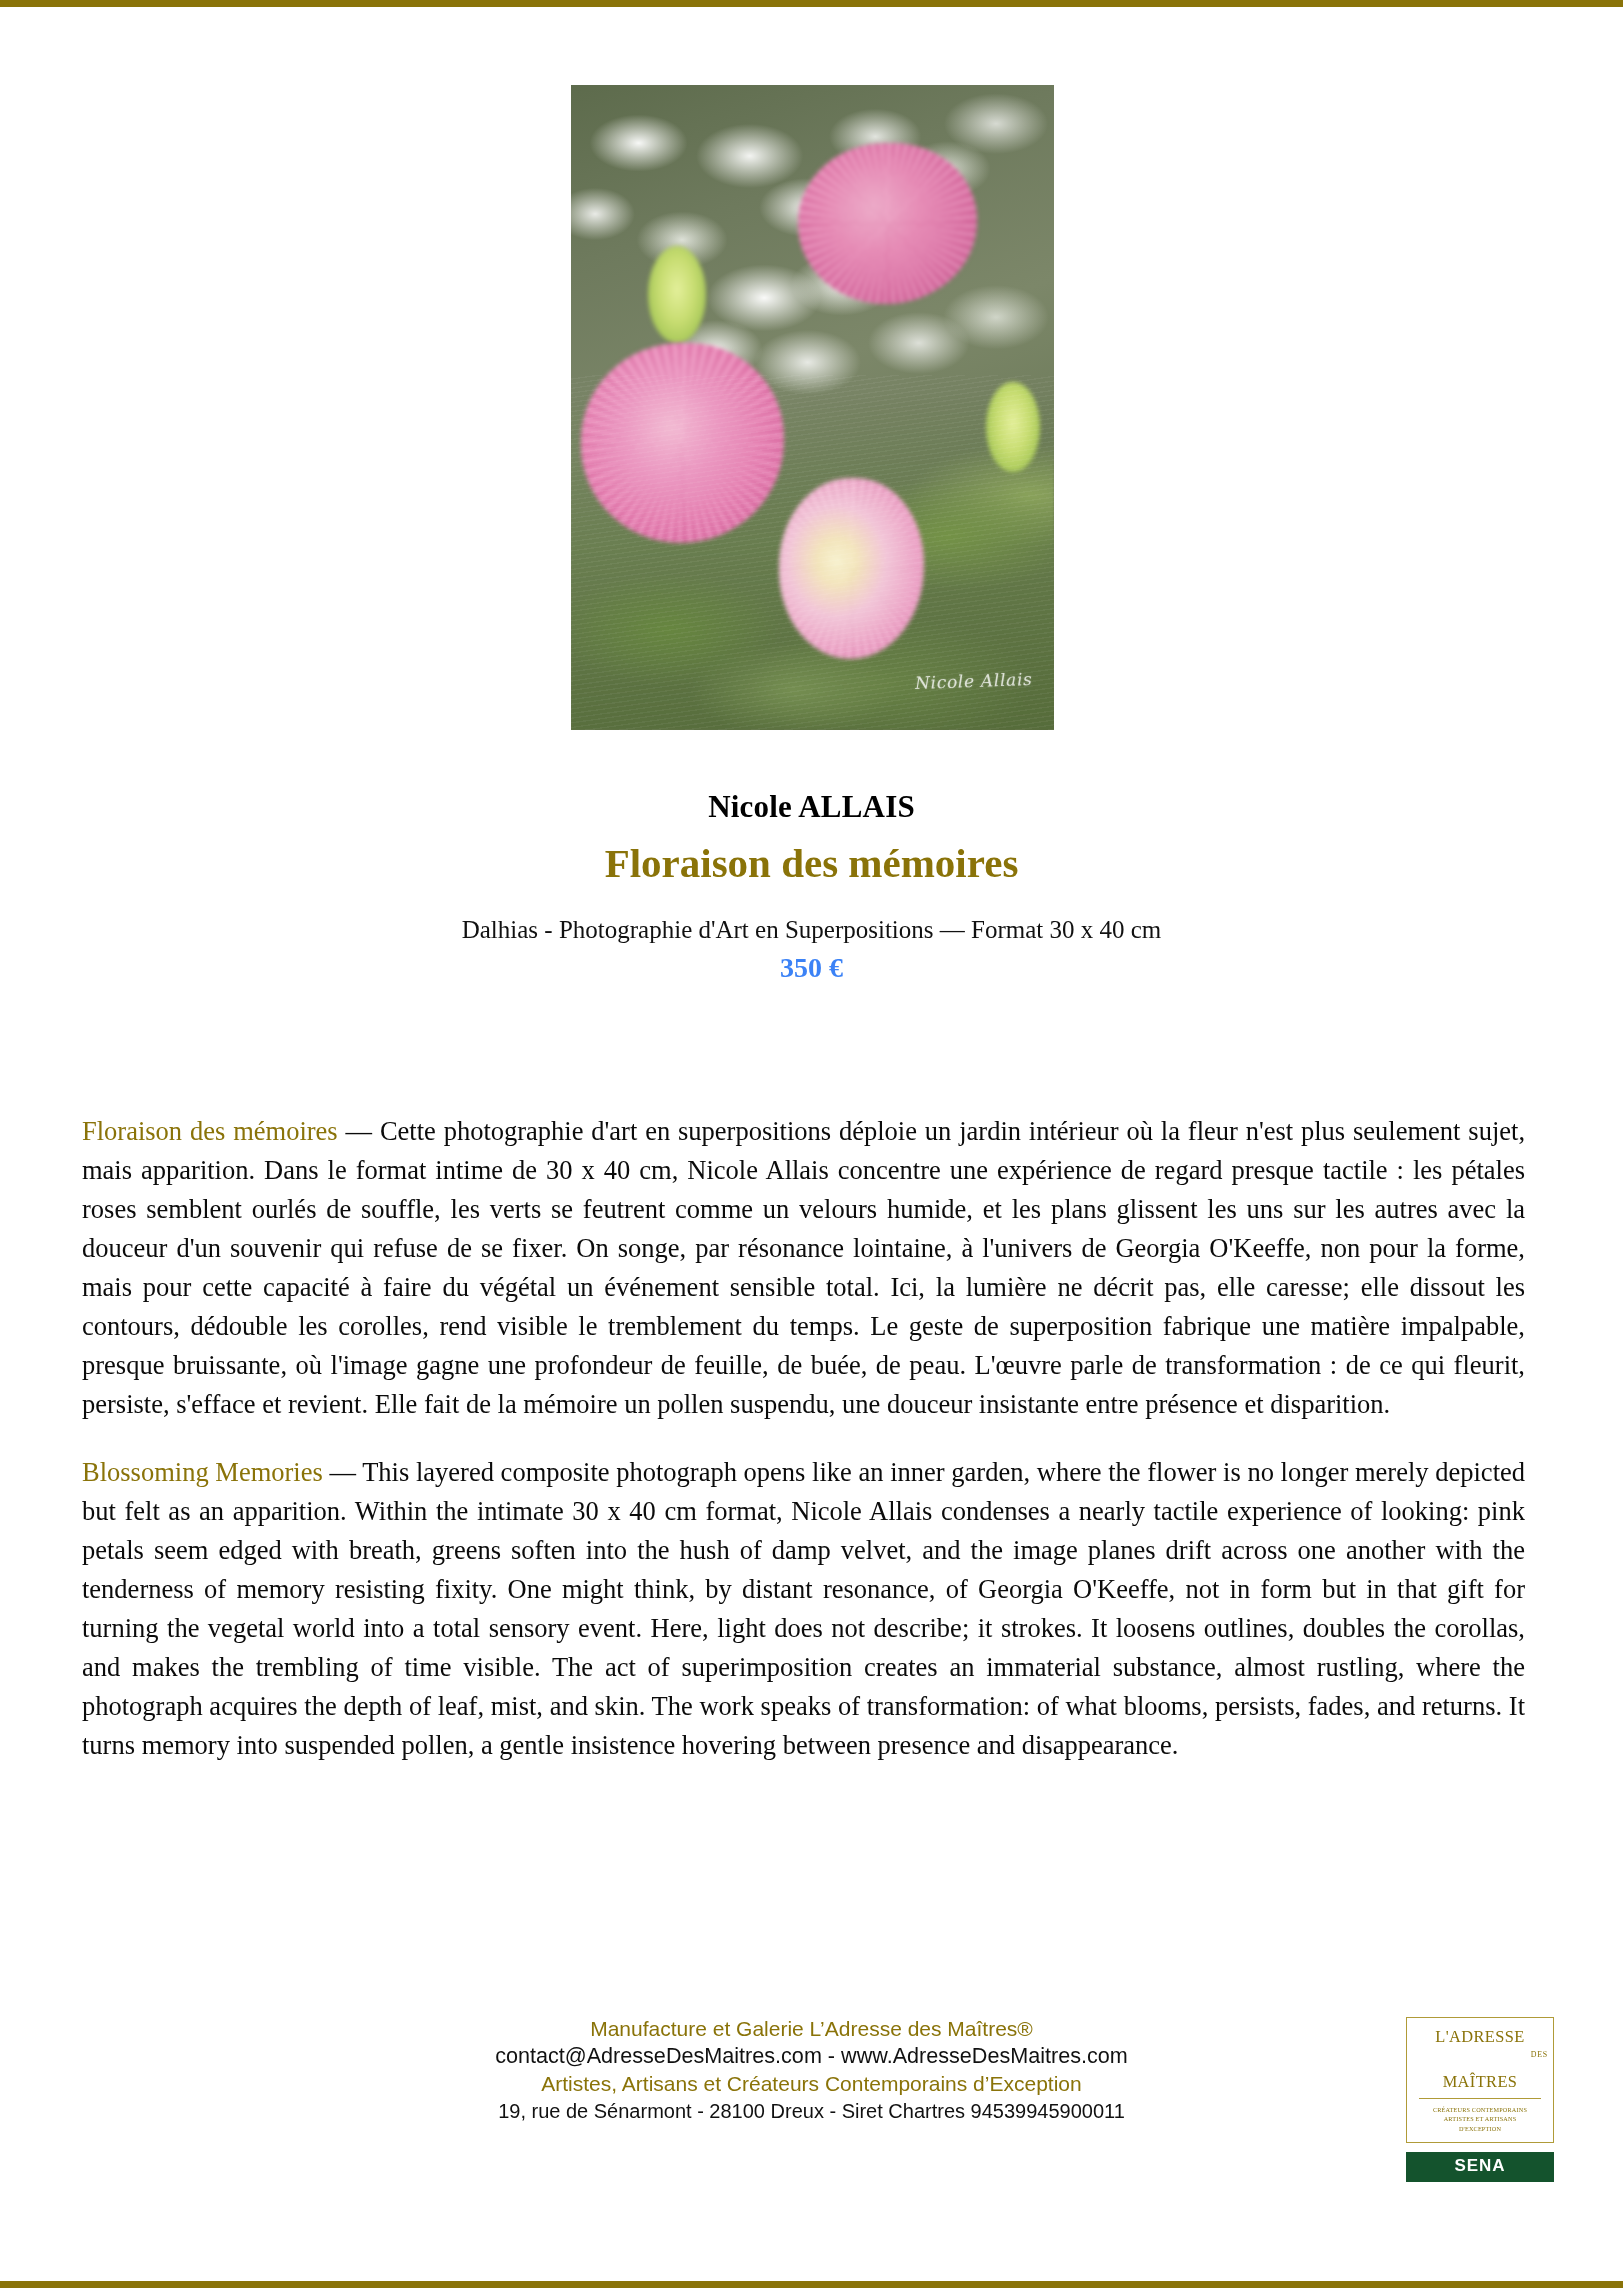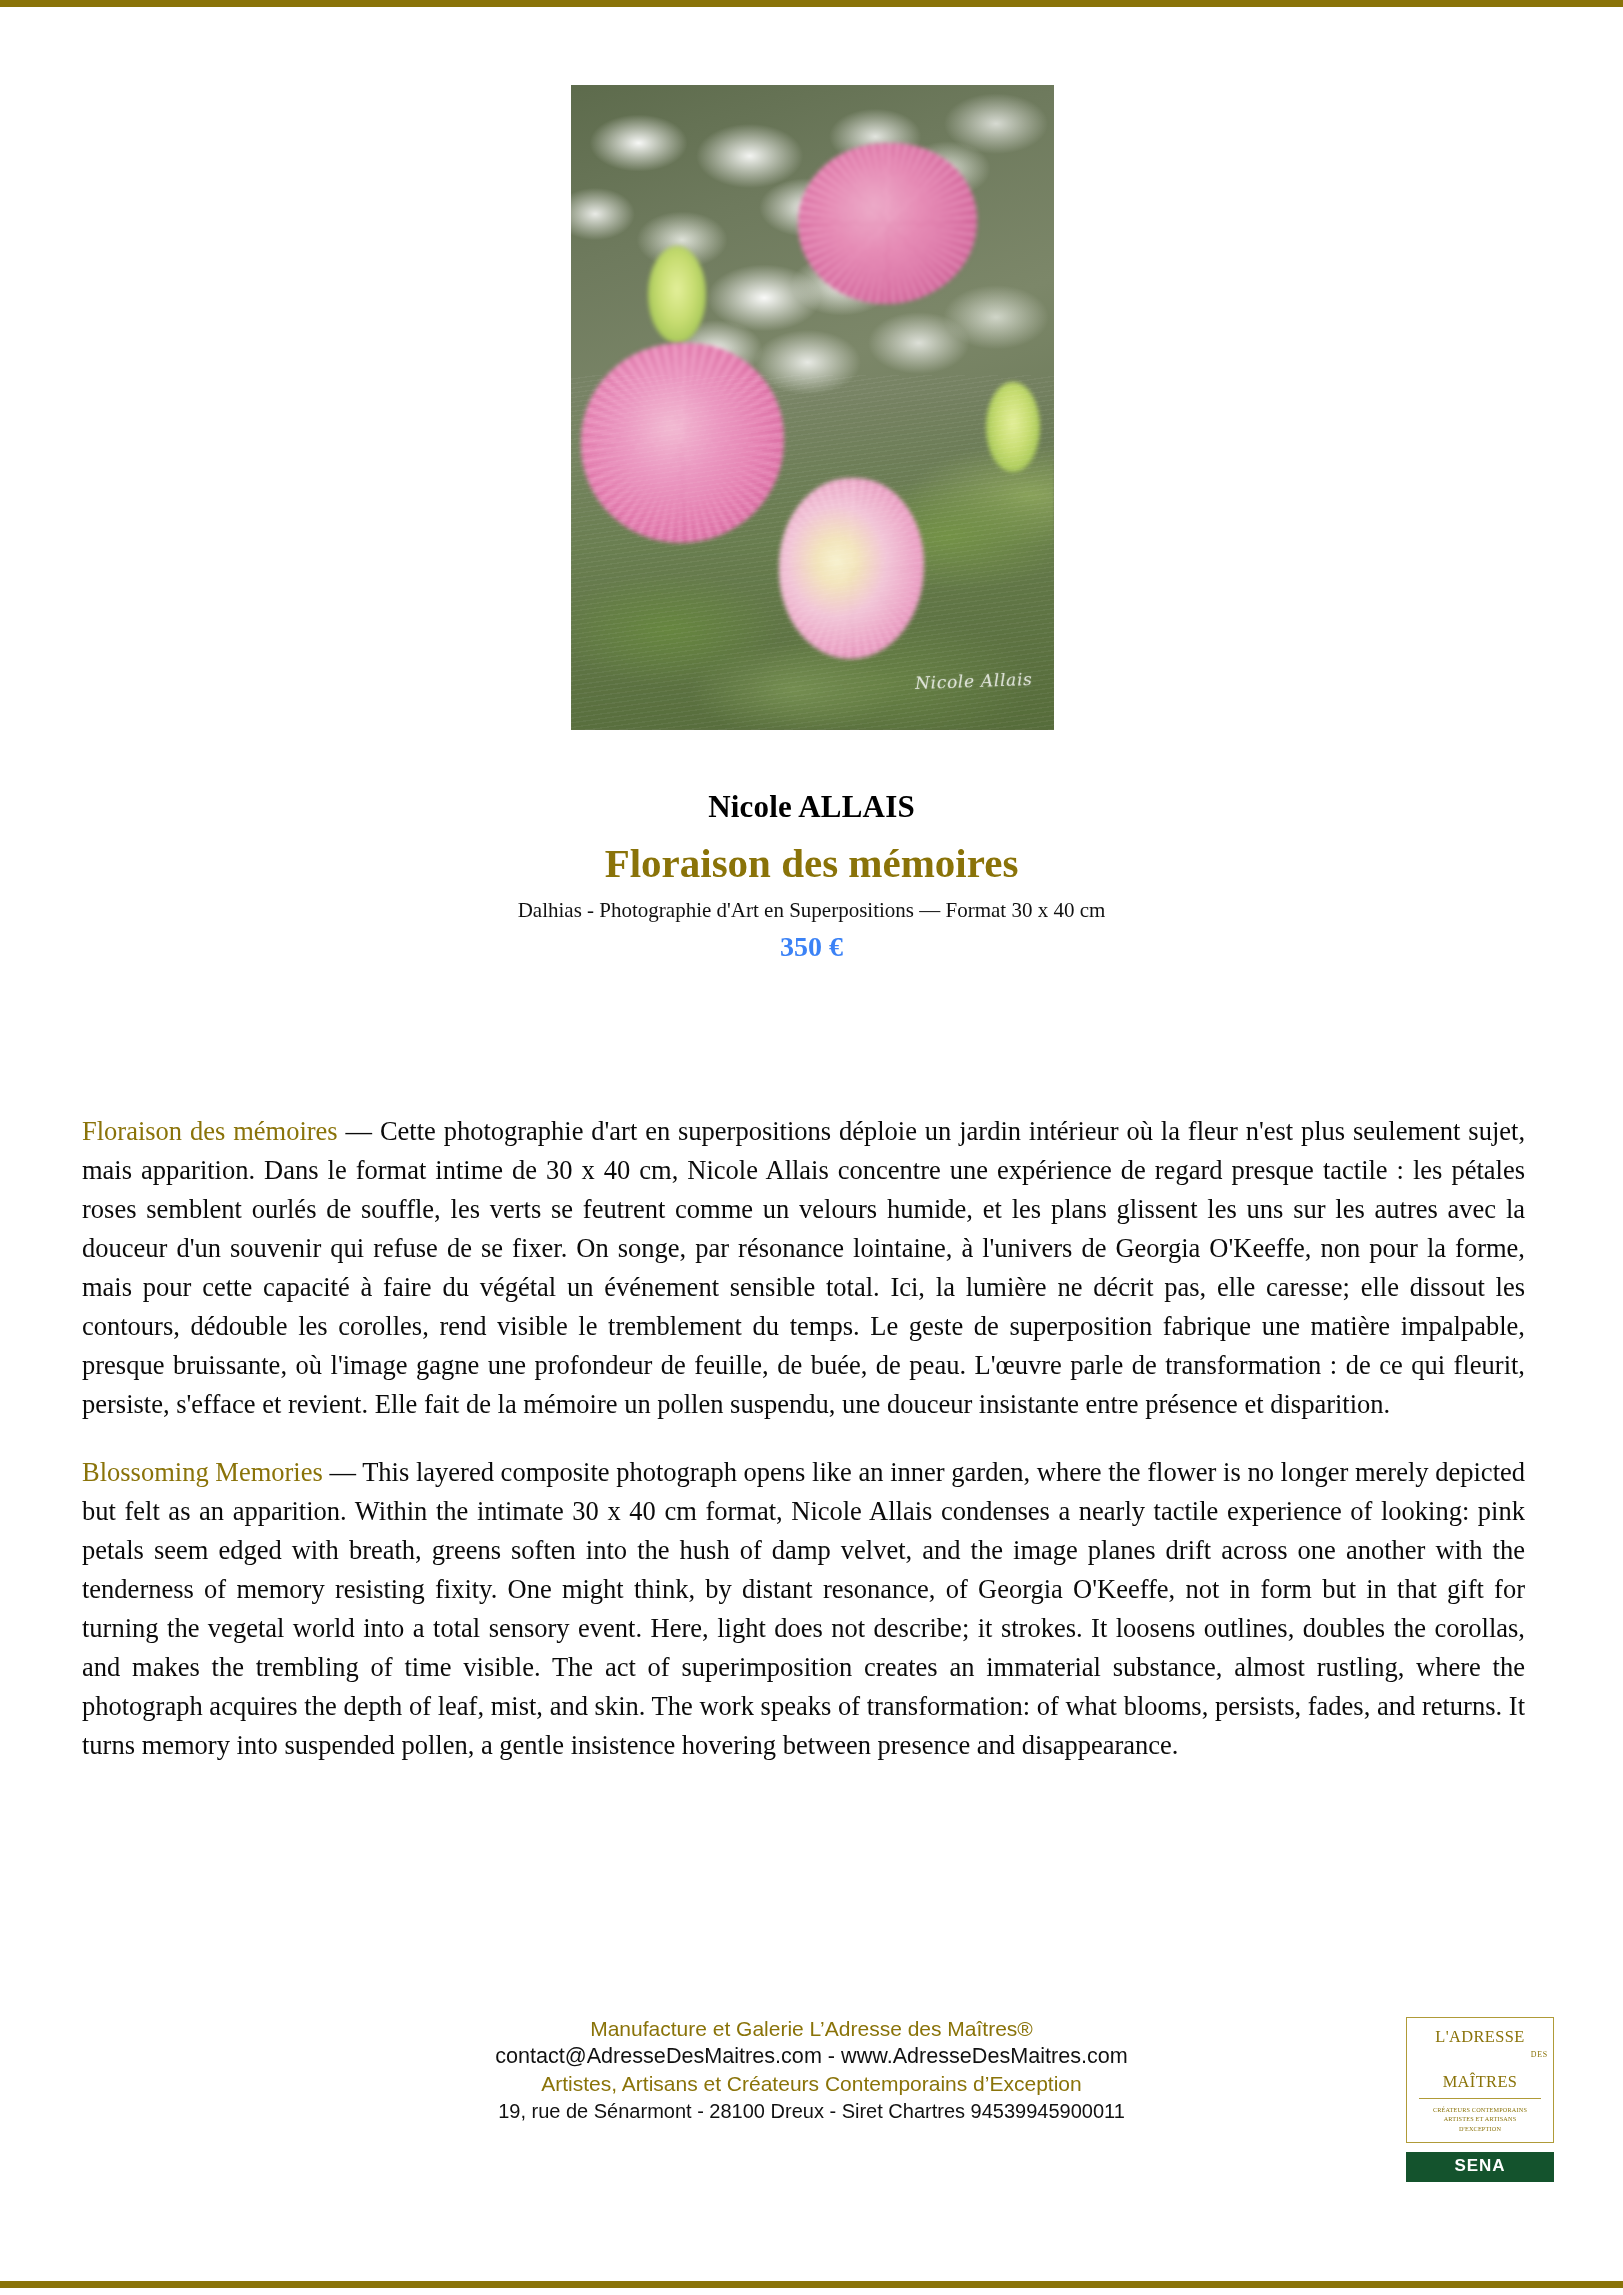--- a/index.html
+++ b/index.html
@@ -162,23 +162,23 @@
     letter-spacing: 0.2px;
   }
   .artwork-title {
     margin-top: 14.4px;
     font-family: "Liberation Serif", serif;
     font-weight: bold;
     font-size: 41px;
     color: #8a7309;
   }
   .artwork-subtitle {
-    margin-top: 11px;
-    font-family: "Liberation Serif", serif;
-    font-size: 21px;
+    margin-top: 29px;
+    font-family: "Liberation Serif", serif;
+    font-size: 25px;
     color: #111111;
   }
   .artwork-price {
     margin-top: 7.9px;
     font-family: "Liberation Serif", serif;
     font-weight: bold;
     font-size: 28px;
     color: #3b82f6;
   }
 

